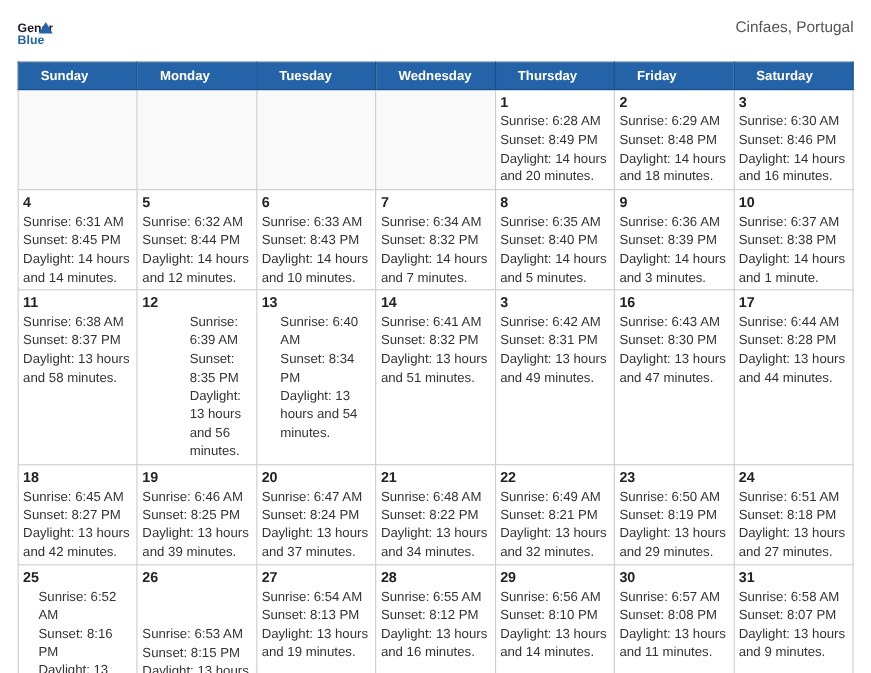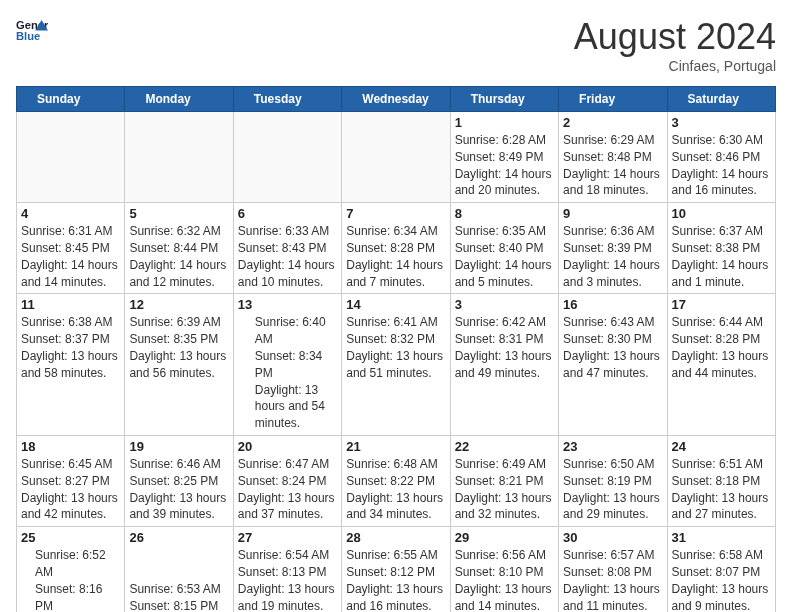--- a/index.html
+++ b/index.html
@@ -79,21 +79,20 @@
 
 <div class="header">
   <div class="logo">
     <svg class="logo-icon" viewBox="0 0 40 35">
       <text x="0" y="16" font-size="14" font-weight="bold" fill="#1a1a2e">General</text>
       <text x="0" y="30" font-size="14" font-weight="bold" fill="#2563a8">Blue</text>
       <polygon points="32,5 40,18 24,18" fill="#2563a8"></polygon>
     </svg>
   </div>
   <div class="title-block">
-    <div class="month-title">August 2024</div>
     <div class="location">Cinfaes, Portugal</div>
   </div>
 </div>
 
 <table class="calendar">
   <thead>
     <tr>
     <th>Sunday</th>
         <th>Monday</th>
         <th>Tuesday</th>
@@ -143,21 +142,21 @@
         </td>
         <td>
           <div class="day-number">6</div>
           <div class="day-info" style="white-space: pre-line;">Sunrise: 6:33 AM
 Sunset: 8:43 PM
 Daylight: 14 hours and 10 minutes.</div>
         </td>
         <td>
           <div class="day-number">7</div>
           <div class="day-info" style="white-space: pre-line;">Sunrise: 6:34 AM
-Sunset: 8:28 PM
+Sunset: 8:32 PM
 Daylight: 14 hours and 7 minutes.</div>
         </td>
         <td>
           <div class="day-number">8</div>
           <div class="day-info" style="white-space: pre-line;">Sunrise: 6:35 AM
 Sunset: 8:40 PM
 Daylight: 14 hours and 5 minutes.</div>
         </td>
         <td>
           <div class="day-number">9</div>
@@ -174,21 +173,21 @@
       </tr>
       <tr>
         <td>
           <div class="day-number">11</div>
           <div class="day-info" style="white-space: pre-line;">Sunrise: 6:38 AM
 Sunset: 8:37 PM
 Daylight: 13 hours and 58 minutes.</div>
         </td>
         <td>
           <div class="day-number">12</div>
-          <div class="day-info" style="white-space: pre-line;">Sunrise: 6:39 AM
+          <div class="day-info" style="white-space: pre-line; margin-left: 43px;">Sunrise: 6:39 AM
 Sunset: 8:35 PM
 Daylight: 13 hours and 56 minutes.</div>
         </td>
         <td>
           <div class="day-number">13</div>
           <div class="day-info" style="white-space: pre-line; margin-left: 17px;">Sunrise: 6:40 AM
 Sunset: 8:34 PM
 Daylight: 13 hours and 54 minutes.</div>
         </td>
         <td>

